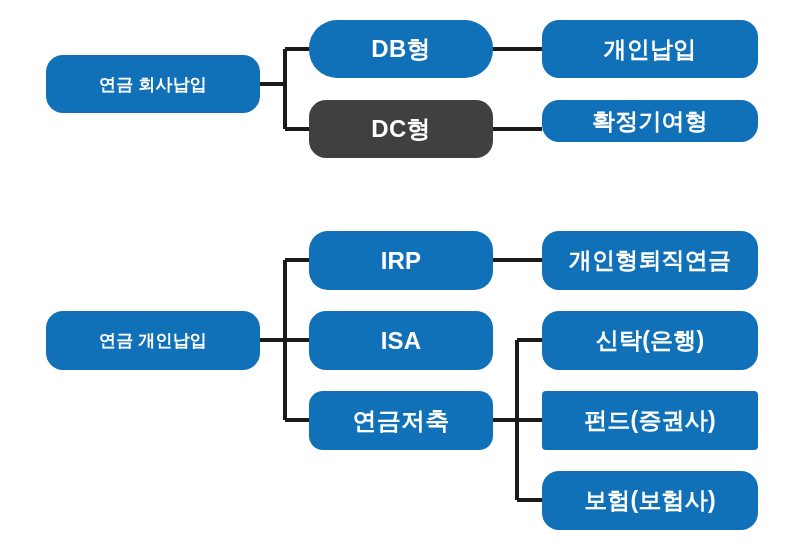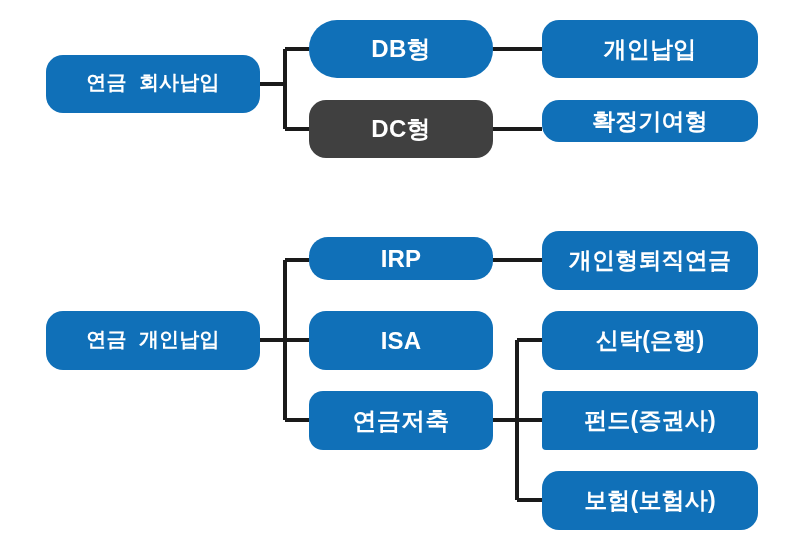--- a/index.html
+++ b/index.html
@@ -39,21 +39,21 @@
     text-align: center;
     line-height: 1;
     white-space: nowrap;
     user-select: none;
   }
   .node-label {
     display: block;
     font-weight: bold;
     color: #ffffff;
   }
-  .lvl-1 { font-size: 20px; font-family: Liberation Mono, monospace; }
+  .lvl-1 { font-size: 17px; }
   .lvl-2 { font-size: 24px; }
   .lvl-3 { font-size: 23px; }
 </style>
 </head>
 <body style="background: rgb(255, 255, 255);">
 
 <div id="diagram-root" style="width: 800px; height: 548px; background: rgb(255, 255, 255);">
 
   <svg id="connector-layer" viewBox="0 0 800 548" width="800" height="548" xmlns="http://www.w3.org/2000/svg">
       <path d="M 260 84 L 285 84" stroke="#1a1a1a" stroke-width="4" fill="none" stroke-linecap="butt"></path>
@@ -87,21 +87,21 @@
       </div>
       <div class="node lvl-3" style="left: 542px; top: 20px; width: 216px; height: 58px; background: rgb(16, 112, 184); border-radius: 17px;">
         <span class="node-label" style="color: rgb(255, 255, 255);">개인납입</span>
       </div>
       <div class="node lvl-3" style="left: 542px; top: 100px; width: 216px; height: 42px; background: rgb(16, 112, 184); border-radius: 17px;">
         <span class="node-label" style="color: rgb(255, 255, 255);">확정기여형</span>
       </div>
       <div class="node lvl-1" style="left: 46px; top: 311px; width: 214px; height: 59px; background: rgb(16, 112, 184); border-radius: 17px;">
         <span class="node-label" style="color: rgb(255, 255, 255);">연금 개인납입</span>
       </div>
-      <div class="node lvl-2" style="left: 309px; top: 237px; width: 184px; height: 43px; background: rgb(16, 112, 184); border-radius: 19px;">
+      <div class="node lvl-2" style="left: 309px; top: 231px; width: 184px; height: 59px; background: rgb(16, 112, 184); border-radius: 19px;">
         <span class="node-label" style="color: rgb(255, 255, 255);">IRP</span>
       </div>
       <div class="node lvl-2" style="left: 309px; top: 311px; width: 184px; height: 59px; background: rgb(16, 112, 184); border-radius: 17px;">
         <span class="node-label" style="color: rgb(255, 255, 255);">ISA</span>
       </div>
       <div class="node lvl-2" style="left: 309px; top: 391px; width: 184px; height: 59px; background: rgb(16, 112, 184); border-radius: 14px;">
         <span class="node-label" style="color: rgb(255, 255, 255);">연금저축</span>
       </div>
       <div class="node lvl-3" style="left: 542px; top: 231px; width: 216px; height: 59px; background: rgb(16, 112, 184); border-radius: 17px;">
         <span class="node-label" style="color: rgb(255, 255, 255);">개인형퇴직연금</span>

